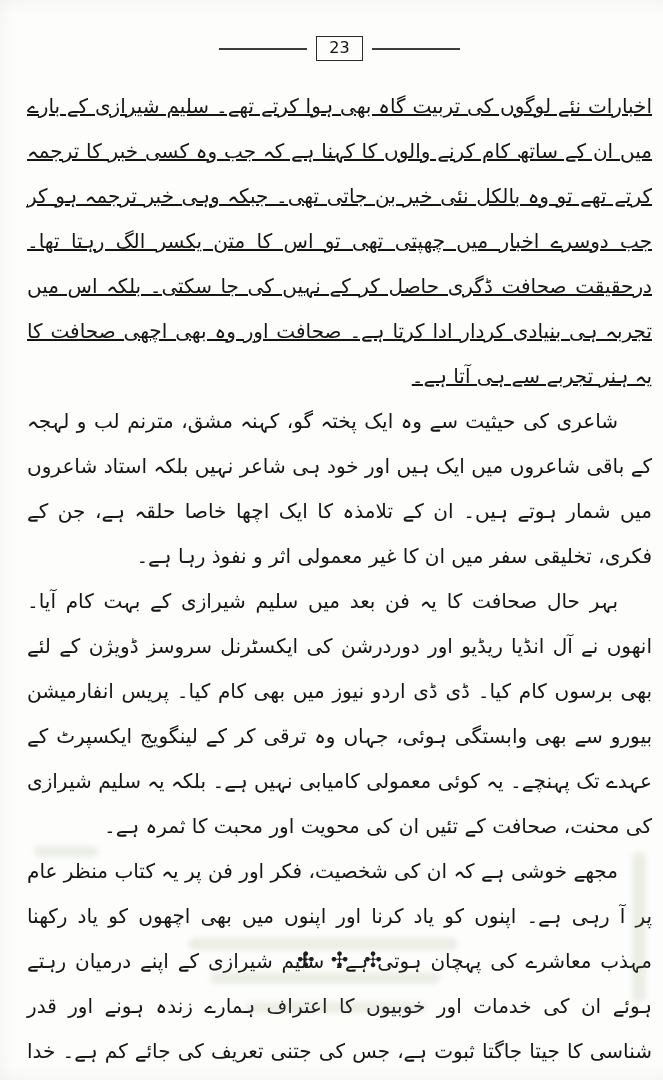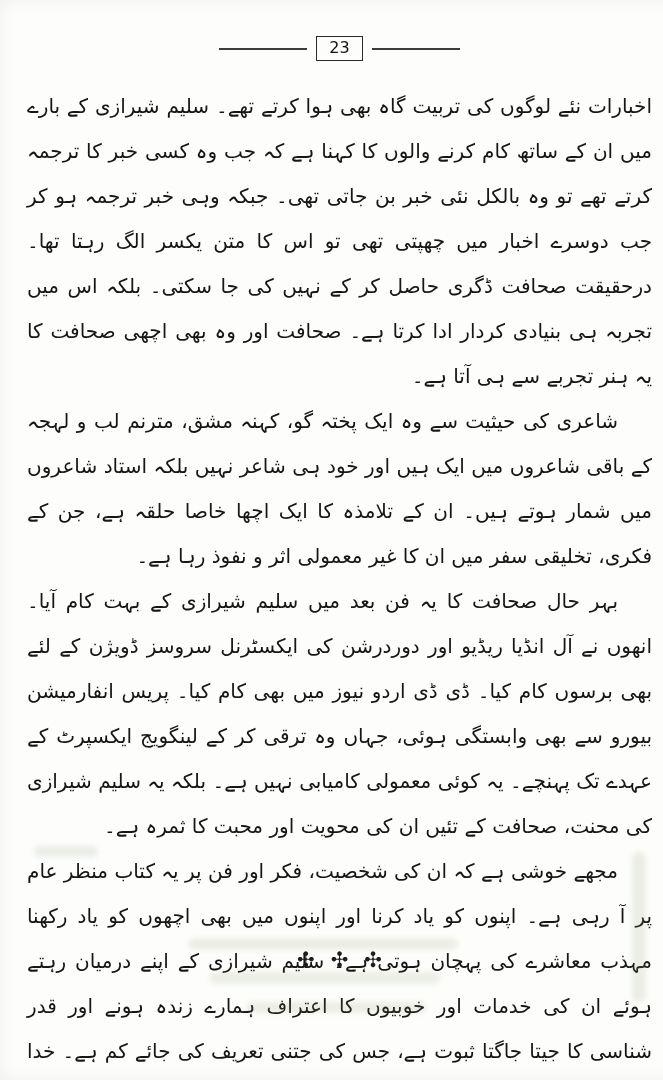--- a/index.html
+++ b/index.html
@@ -51,20 +51,21 @@
     font-size: 20px;
     line-height: 45px;
     color: #161616;
   }
   .text-block p {
     margin: 0;
     text-indent: 34px;
   }
   .text-block p.first {
     text-indent: 0;
+    text-decoration: underline;
   }
   .ornament-row {
     position: absolute;
     left: 0;
     right: 0;
     top: 948px;
     text-align: center;
   }
   .ornament {
     display: inline-block;

